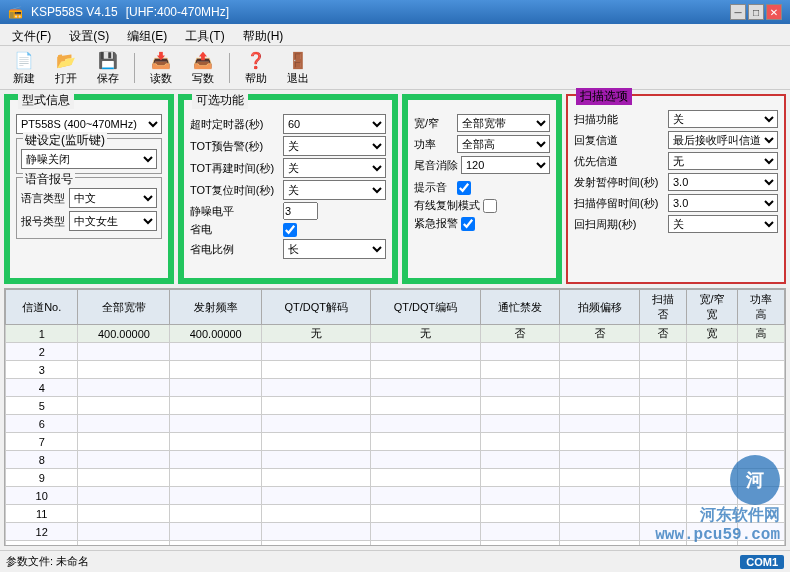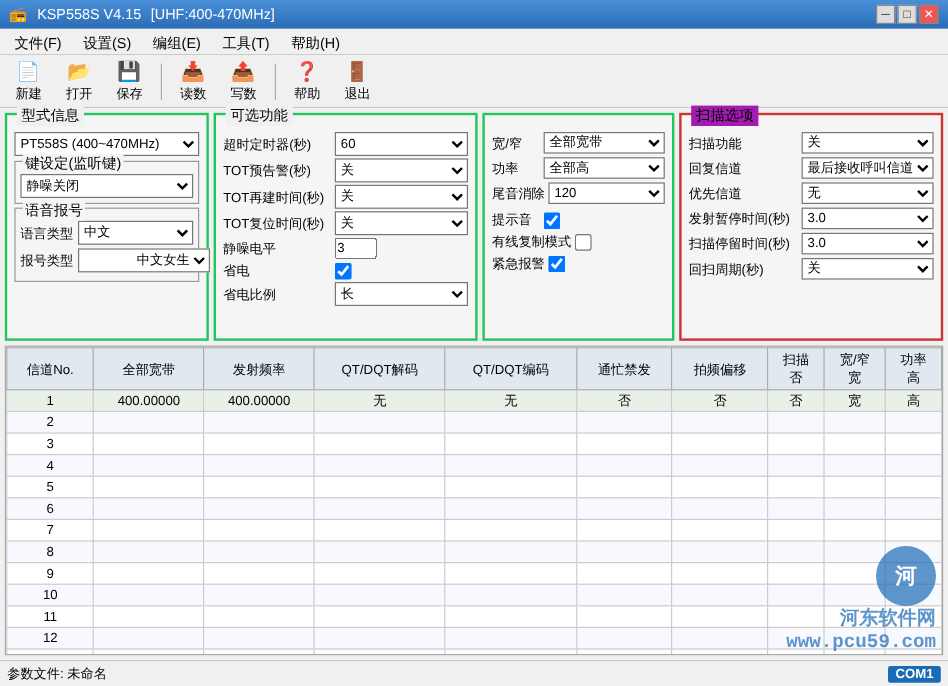--- a/index.html
+++ b/index.html
@@ -74,21 +74,21 @@
 
     
     .top-section {
       display: flex;
       gap: 4px;
       height: 190px;
     }
 
     
     .panel {
-      border: 2px solid #22c55e;
+      border: 6px solid #22c55e;
       background: #f5f5f5;
       position: relative;
     }
     .panel-title {
       position: absolute;
       top: -8px; left: 8px;
       background: #f0f0f0;
       padding: 0 4px;
       font-size: 12px;
       white-space: nowrap;
@@ -328,21 +328,21 @@
       <div class="sub-panel">
         <span class="sub-panel-title">语音报号</span>
         <div class="form-row">
           <span class="form-label">语言类型</span>
           <select style="font-size:11px;height:20px;flex:1;">
             <option>中文</option>
           </select>
         </div>
         <div class="form-row">
           <span class="form-label">报号类型</span>
-          <select style="font-size:11px;height:20px;flex:1;padding-left:44px;">
+          <select style="font-size:11px;height:20px;flex:1;">
             <option>中文女生</option>
           </select>
         </div>
       </div>
     </div>
 
     <div class="panel panel-features">
       <span class="panel-title">可选功能</span>
 
       <div class="feat-row">

